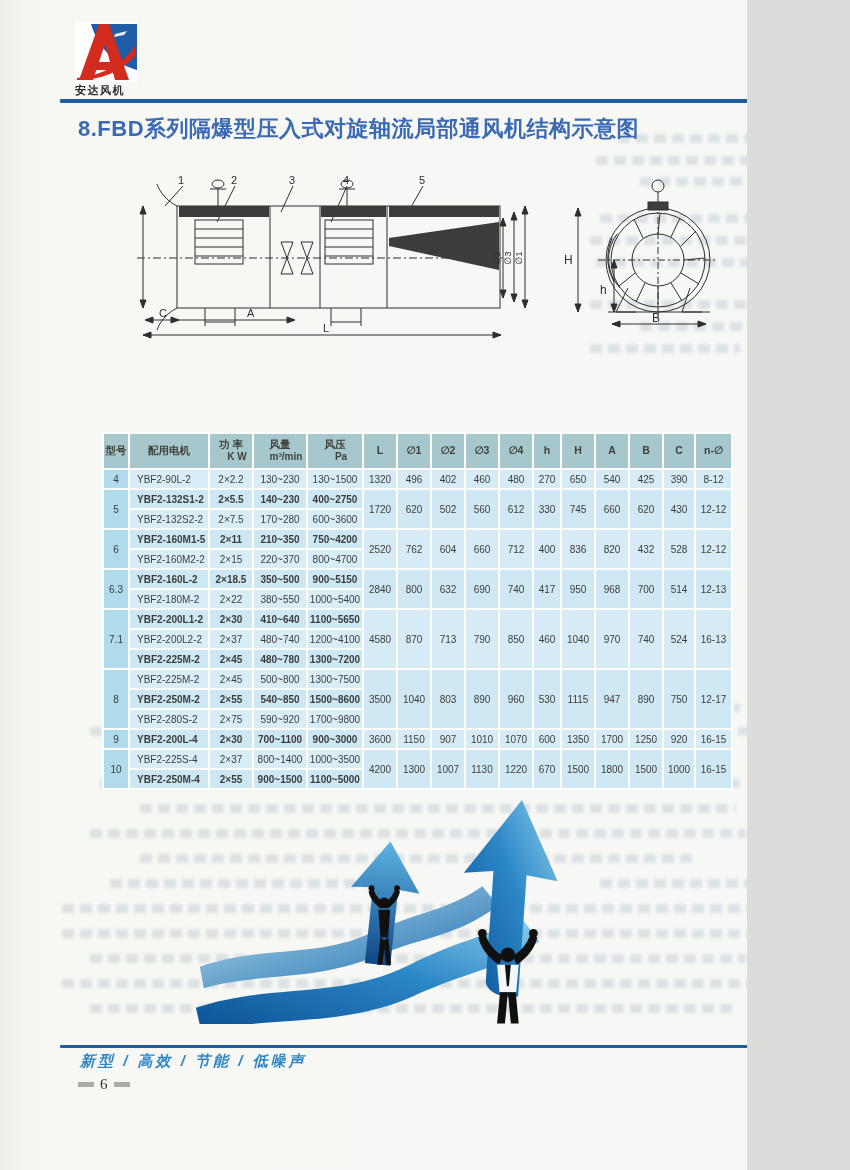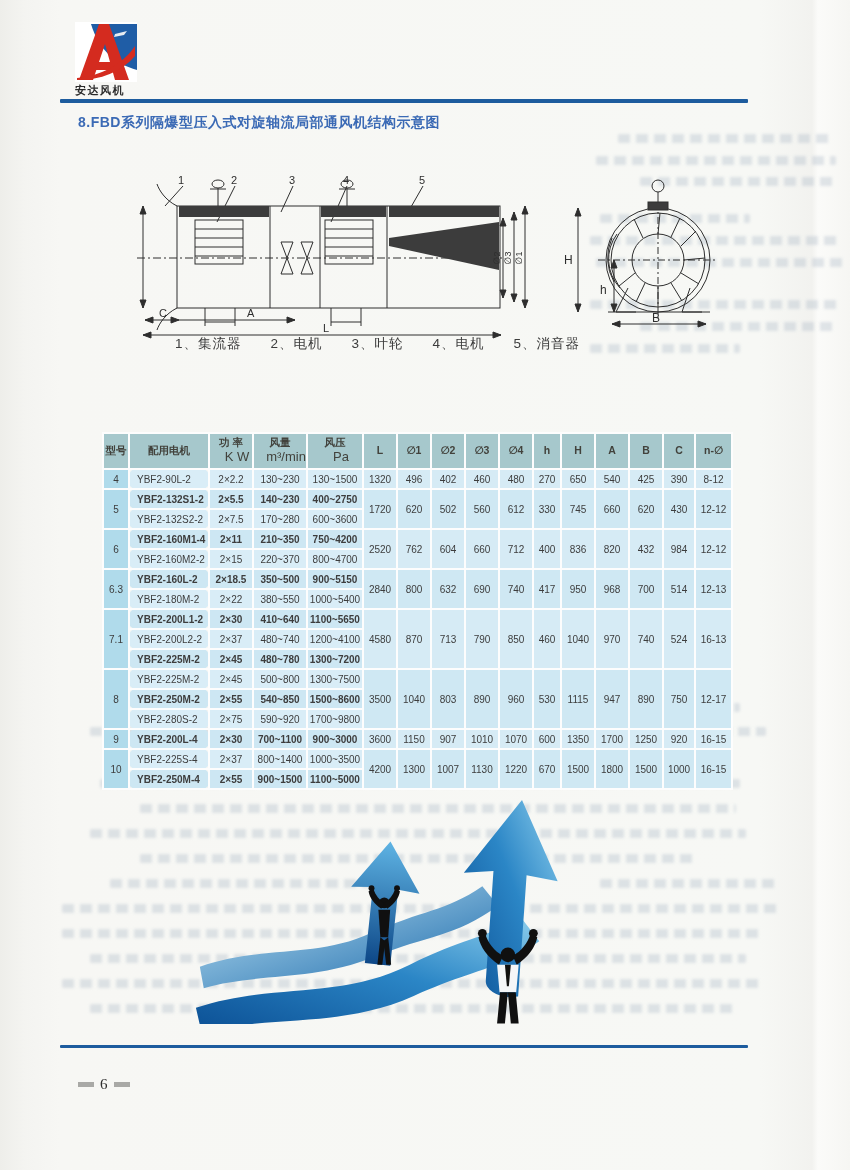--- a/index.html
+++ b/index.html
@@ -1,45 +1,45 @@
 <!DOCTYPE html>
 <html><head>
 <meta charset="utf-8">
 <style>
   html,body{margin:0;padding:0;background:#dcdcda;}
-  .page{position:relative;width:850px;height:1170px;overflow:hidden;
+  .page{position:relative;width:747px;height:1170px;overflow:hidden;
         background:linear-gradient(90deg,#eeeeea 0,#f4f4f1 25px,#f7f7f4 60px,#f7f8f5 760px,#f2f2ef 812px,#fbfbf9 818px,#f6f6f3 100%);
         font-family:"Liberation Sans","DejaVu Sans",sans-serif;}
   
   .logo{position:absolute;left:75px;top:22px;width:70px;height:78px;}
   .logo svg{display:block;}
   .brand{margin-top:1px;font-size:11px;font-weight:bold;color:#2b2b2b;letter-spacing:1.5px;white-space:nowrap;}
   .rule{position:absolute;left:60px;width:688px;height:4px;background:#1d5c9e;border-radius:1px;}
   .rule.top{top:99px;}
   .rule.bottom{top:1045px;height:3px;}
-  .sec-title{position:absolute;left:78px;color:#3b6ab5;font-size:14px;font-weight:600;letter-spacing:0.5px;}
+  .sec-title{position:absolute;left:78px;color:#3b6ab5;font-size:22px;font-weight:600;letter-spacing:0.5px;}
   #s8{top:114px;}
   #s9{top:382px;}
   
   .drawing{position:absolute;}
   .drawing svg{display:block;}
   .dcaption{position:absolute;left:175px;top:335px;font-size:13.5px;color:#3c3c3c;letter-spacing:1px;}
   
   .tablewrap{position:absolute;left:102px;top:432px;}
   table{border-collapse:collapse;table-layout:fixed;width:629px;}
   th,td{border:2px solid #fdfdfd;overflow:hidden;white-space:nowrap;}
   thead th{background:#a6c8cc;color:#42423c;font-size:10.5px;font-weight:bold;height:34px;line-height:1.25;text-align:center;padding:0;}
-  thead th div.sub{font-weight:normal;font-size:13px;padding-left:12px;}
+  thead th div.sub{font-weight:bold;font-size:10px;padding-left:12px;}
   tbody td{font-size:10px;color:#3d3d3d;text-align:center;height:18px;padding:0 1px;}
   td.model{background:#b0dbeb;}
   td.data.a{background:#d9edf7;}
   td.data.b{background:#cde7f3;font-weight:bold;}
   td.dims.ga{background:#d6ebf5;margin-top:11px;}
   td.dims.gb{background:#cfe8f3;}
-  td.motor{text-align:left;padding-left:7px;border-radius:7px;}
+  td.motor{text-align:left;padding-left:7px;}
   
   .ghost{position:absolute;height:9px;border-radius:2px;filter:blur(1.6px);opacity:.55;
          background:repeating-linear-gradient(90deg,rgba(140,158,180,.45) 0 12px,rgba(140,158,180,0) 12px 18px);}
   
   .illus{position:absolute;left:192px;top:772px;}
   
   .slogan{position:absolute;left:80px;top:1052px;font-size:15px;font-weight:bold;font-style:italic;
           color:#2f86c5;letter-spacing:3px;}
   .pagenum{position:absolute;left:78px;top:1076px;display:flex;align-items:center;gap:6px;}
   .pagenum .dash{width:16px;height:5px;background:#a9a9a6;}
@@ -222,21 +222,20 @@
           <polygon points="158,152 150,149 150,155"></polygon>
       </g>
       <g font-size="12" fill="#2e2e2e">
         <text x="16" y="92">H</text>
         <text x="52" y="122">h</text>
         <text x="104" y="150">B</text>
       </g>
     </svg>
   </div>
 
-  <div class="dcaption">1、集流器　　2、电机　　3、叶轮　　4、电机　　5、消音器</div>
 
 
   <div class="tablewrap">
     <table id="spec-table">
       <colgroup>
         <col style="width:26px">
           <col style="width:80px">
           <col style="width:44px">
           <col style="width:54px">
         <col style="width:56px">
@@ -345,34 +344,34 @@
             <td class="dims gb" rowspan="2">12-12</td>
           </tr>
           <tr>
             <td class="data a motor">YBF2-132S2-2</td>
             <td class="data a">2×7.5</td>
             <td class="data a">170~280</td>
             <td class="data a">600~3600</td>
           </tr>
           <tr>
             <td class="model" rowspan="2">6</td>
-            <td class="data b motor">YBF2-160M1-4</td>
+            <td class="data b motor">YBF2-160M1-5</td>
             <td class="data b">2×11</td>
             <td class="data b">210~350</td>
             <td class="data b">750~4200</td>
             <td class="dims ga" rowspan="2">2520</td>
             <td class="dims ga" rowspan="2">762</td>
             <td class="dims ga" rowspan="2">604</td>
             <td class="dims ga" rowspan="2">660</td>
             <td class="dims ga" rowspan="2">712</td>
             <td class="dims ga" rowspan="2">400</td>
             <td class="dims ga" rowspan="2">836</td>
             <td class="dims ga" rowspan="2">820</td>
             <td class="dims ga" rowspan="2">432</td>
-            <td class="dims ga" rowspan="2">984</td>
+            <td class="dims ga" rowspan="2">528</td>
             <td class="dims ga" rowspan="2">12-12</td>
           </tr>
           <tr>
             <td class="data a motor">YBF2-160M2-2</td>
             <td class="data a">2×15</td>
             <td class="data a">220~370</td>
             <td class="data a">800~4700</td>
           </tr>
           <tr>
             <td class="model" rowspan="2">6.3</td>
@@ -552,19 +551,20 @@
           <circle cx="348" cy="164" r="4.5" fill="#101010"></circle>
         <path d="M311,196 h22 l-2.5,28 h-17 Z" fill="#f4f6f8"></path>
         <path d="M319,196 h6 l-2,22 l-2,0 Z" fill="#101010"></path>
         <path d="M314,224 l-3,32 h8 l3,-32 Z" fill="#101010"></path>
           <path d="M330,224 l3,32 h-8 l-3,-32 Z" fill="#101010"></path>
       </g>
     </svg>
   </div>
 
   <div class="rule bottom"></div>
+  <div class="slogan">新型 / 高效 / 节能 / 低噪声</div>
   <div class="pagenum">
     <span class="dash"></span>
     <span class="num">6</span>
     <span class="dash"></span>
   </div>
 
 </div>
 
 </body></html>

